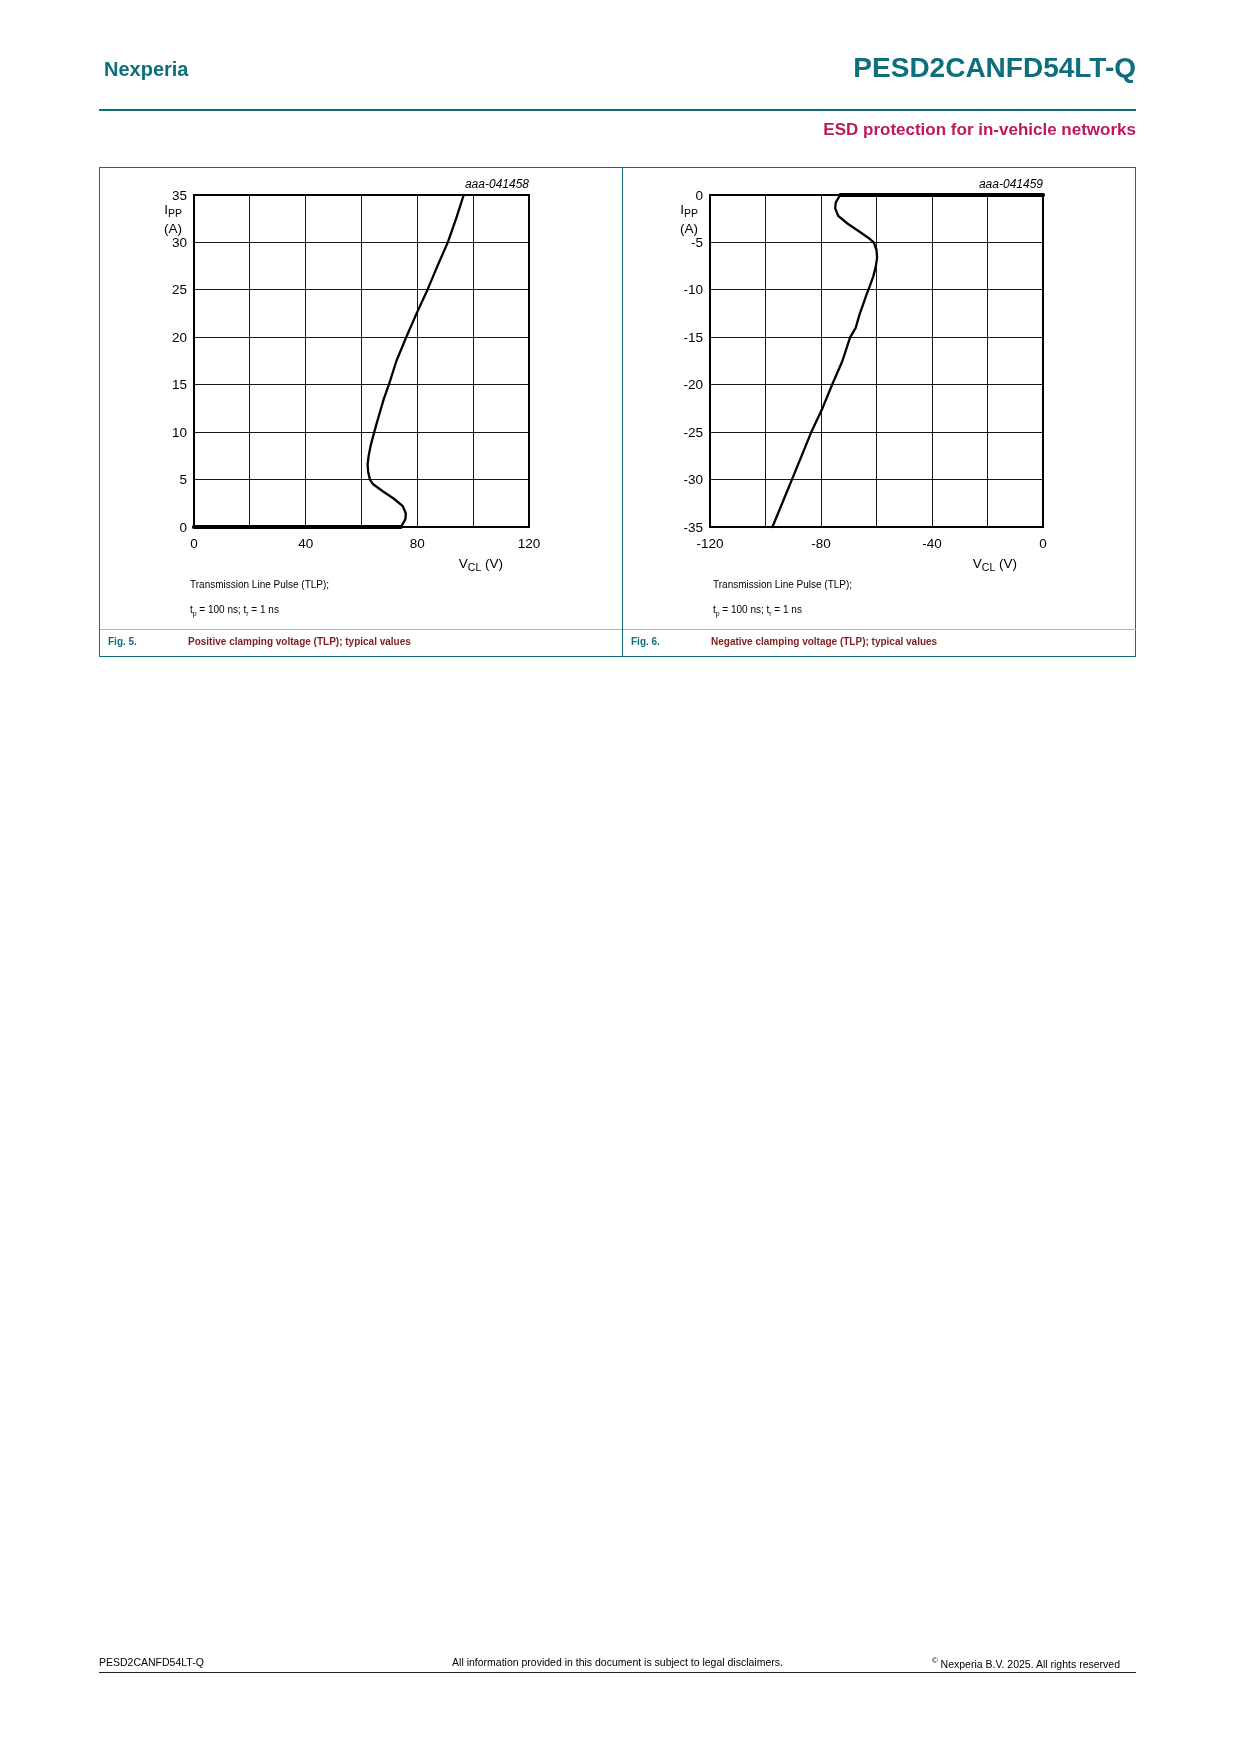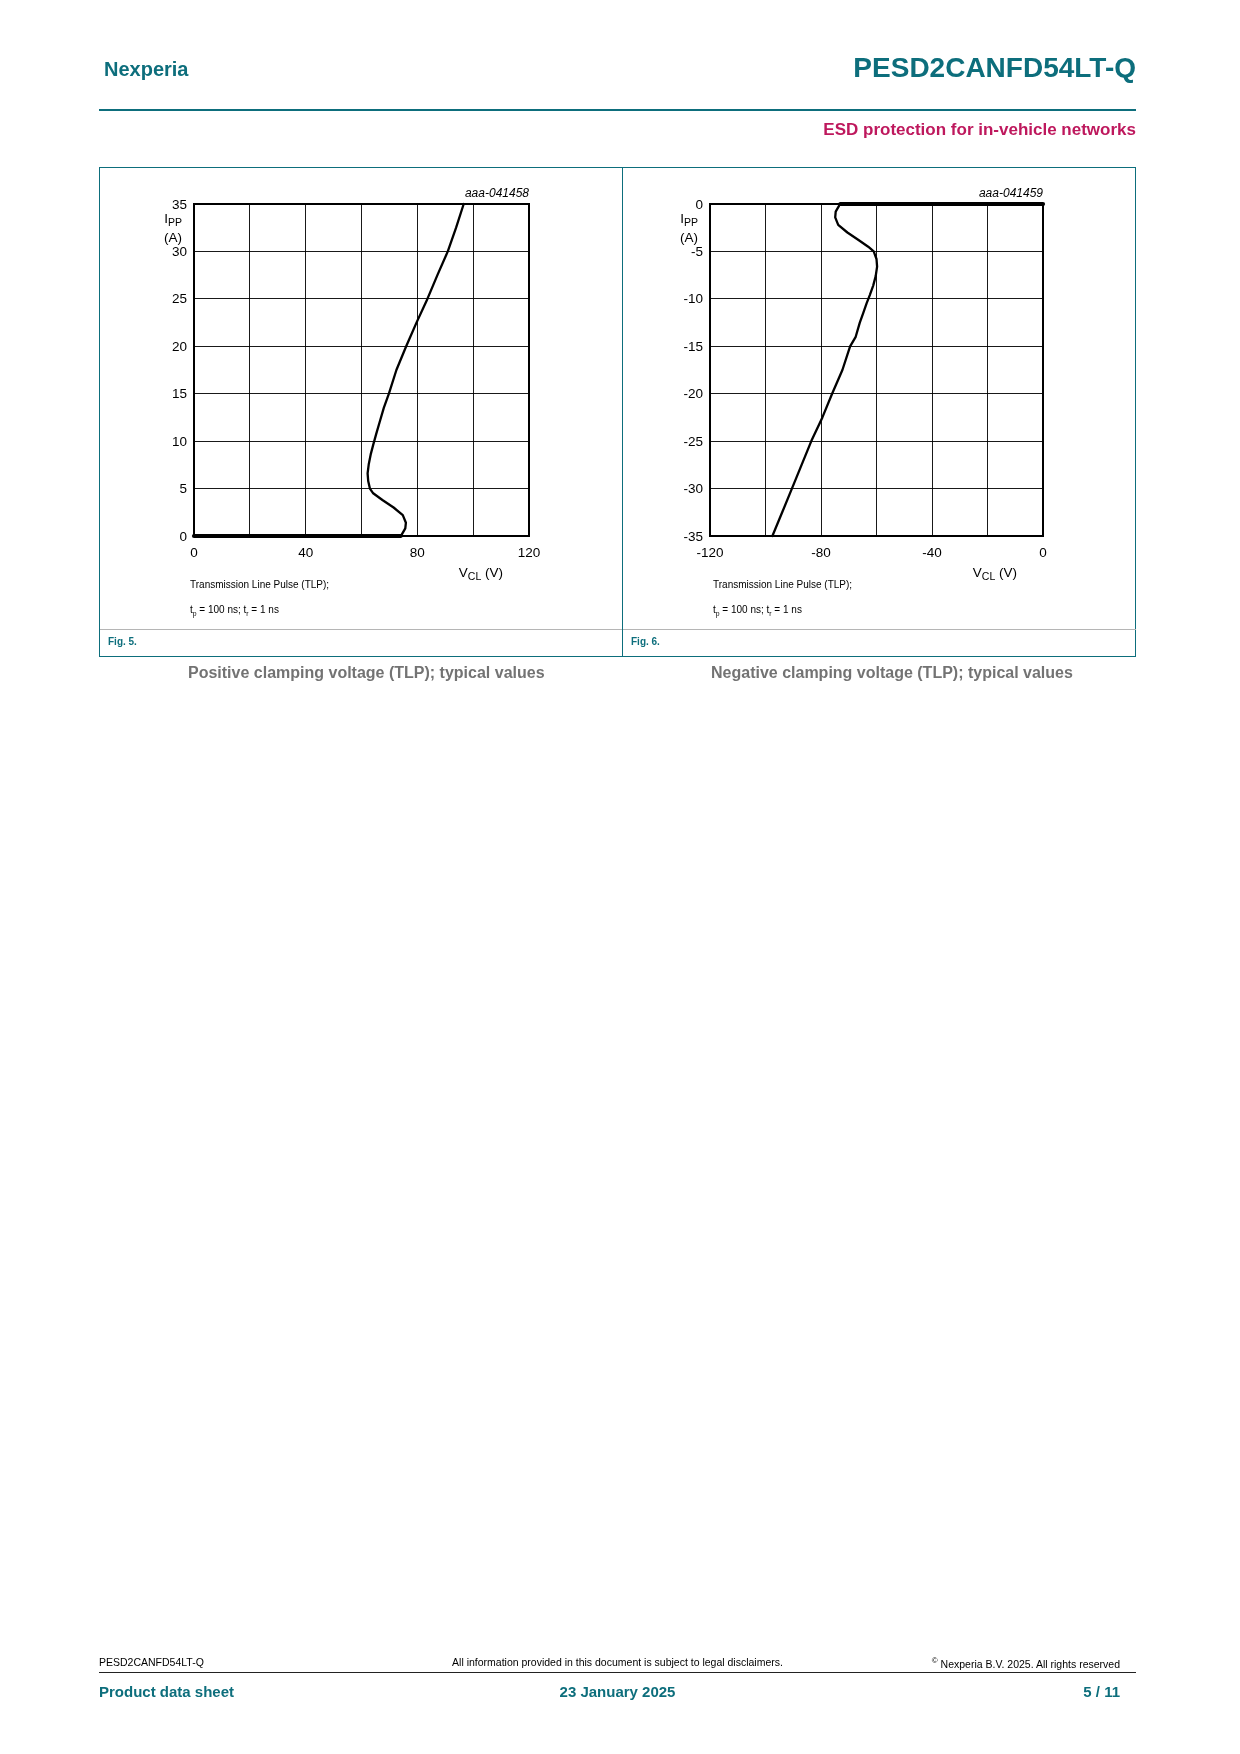--- a/index.html
+++ b/index.html
@@ -9,29 +9,29 @@
   
   .brand{left:104px;top:58px;font-size:20px;font-weight:bold;color:#0d6e7c;}
   .doc-title{right:104px;top:52px;font-size:28px;font-weight:bold;color:#0d6e7c;}
   .header-rule{left:99px;top:109px;width:1037px;height:2px;background:#0d6e7c;}
   .subtitle{right:104px;top:120px;font-size:17px;font-weight:bold;color:#be185d;}
   
   .figure-box{left:99px;top:167px;width:1037px;height:490px;border:1.5px solid #0d6e7c;box-sizing:border-box;}
   .panel{position:absolute;top:0;height:100%;}
   .panel-left{left:0;width:522px;}
   .panel-right{left:522px;width:513px;border-left:1.5px solid #0d6e7c;}
-  .chart-holder{position:absolute;left:0;top:9px;width:100%;height:404px;text-align:center;}
+  .chart-holder{position:absolute;left:0;top:0;width:100%;height:404px;text-align:center;}
   svg text{fill:#000;}
   .tick{font-family:"Liberation Sans",sans-serif;font-size:13.5px;}
   .plotid{font-family:"Liberation Sans",sans-serif;font-size:12px;font-style:italic;}
   .conditions{position:absolute;left:90px;top:404px;font-size:10px;line-height:25px;color:#000;}
   .conditions sub{font-size:0.68em;}
   .panel-sep{position:absolute;left:0;right:0;top:461px;height:1px;background:#b5b5b5;}
   .fig-label{position:absolute;left:8px;top:468px;font-size:10px;font-weight:bold;color:#0d6e7c;}
-  .fig-caption{position:absolute;left:88px;top:496px;font-size:16px;font-weight:bold;color:#737373;white-space:nowrap;}
+  .fig-caption{position:absolute;left:88px;top:468px;font-size:10px;font-weight:bold;color:#7f1d1d;white-space:nowrap;}
   
   .footer-small{left:99px;top:1656px;width:1037px;font-size:10.5px;height:14px;}
   .footer-small .c,.footer-main .c{position:absolute;left:50%;transform:translateX(-50%);white-space:nowrap;}
   .footer-small .l,.footer-main .l{position:absolute;left:0;white-space:nowrap;}
   .footer-small .r,.footer-main .r{position:absolute;right:16px;white-space:nowrap;}
   .footer-rule{left:99px;top:1672px;width:1037px;height:1px;background:#222;}
   .footer-main{left:99px;top:1683px;width:1037px;font-size:15px;font-weight:bold;color:#0d6e7c;height:20px;}
   .copmsym{font-size:8px;vertical-align:super;}
 </style>
 </head>
@@ -143,19 +143,14 @@
     </div>
 
   </div>
 
   <div class="abs footer-small">
     <span class="l">PESD2CANFD54LT-Q</span>
     <span class="c">All information provided in this document is subject to legal disclaimers.</span>
     <span class="r"><span class="copmsym copysym" style="font-size:8px;vertical-align:super;">©</span> <span>Nexperia B.V. 2025. All rights reserved</span></span>
   </div>
   <div class="abs footer-rule"></div>
-  <div class="abs footer-main">
-    <span class="l">Product data sheet</span>
-    <span class="c">23 January 2025</span>
-    <span class="r">5 / 11</span>
-  </div>
 
 </div>
 
 </body></html>

